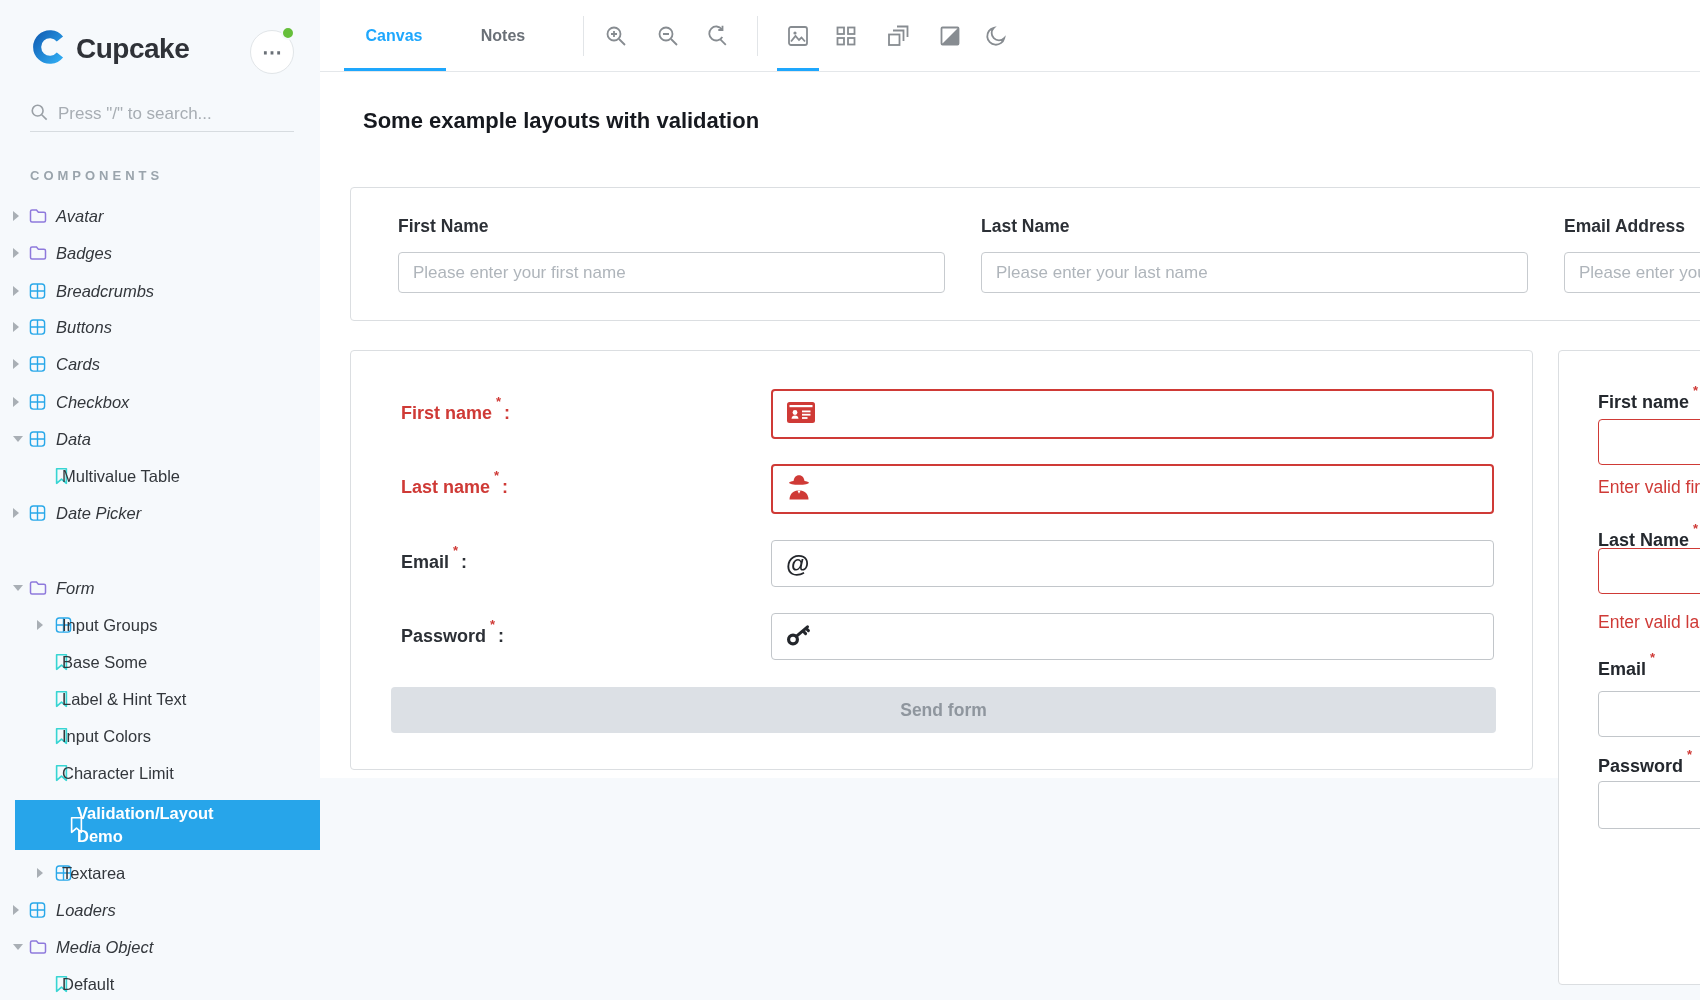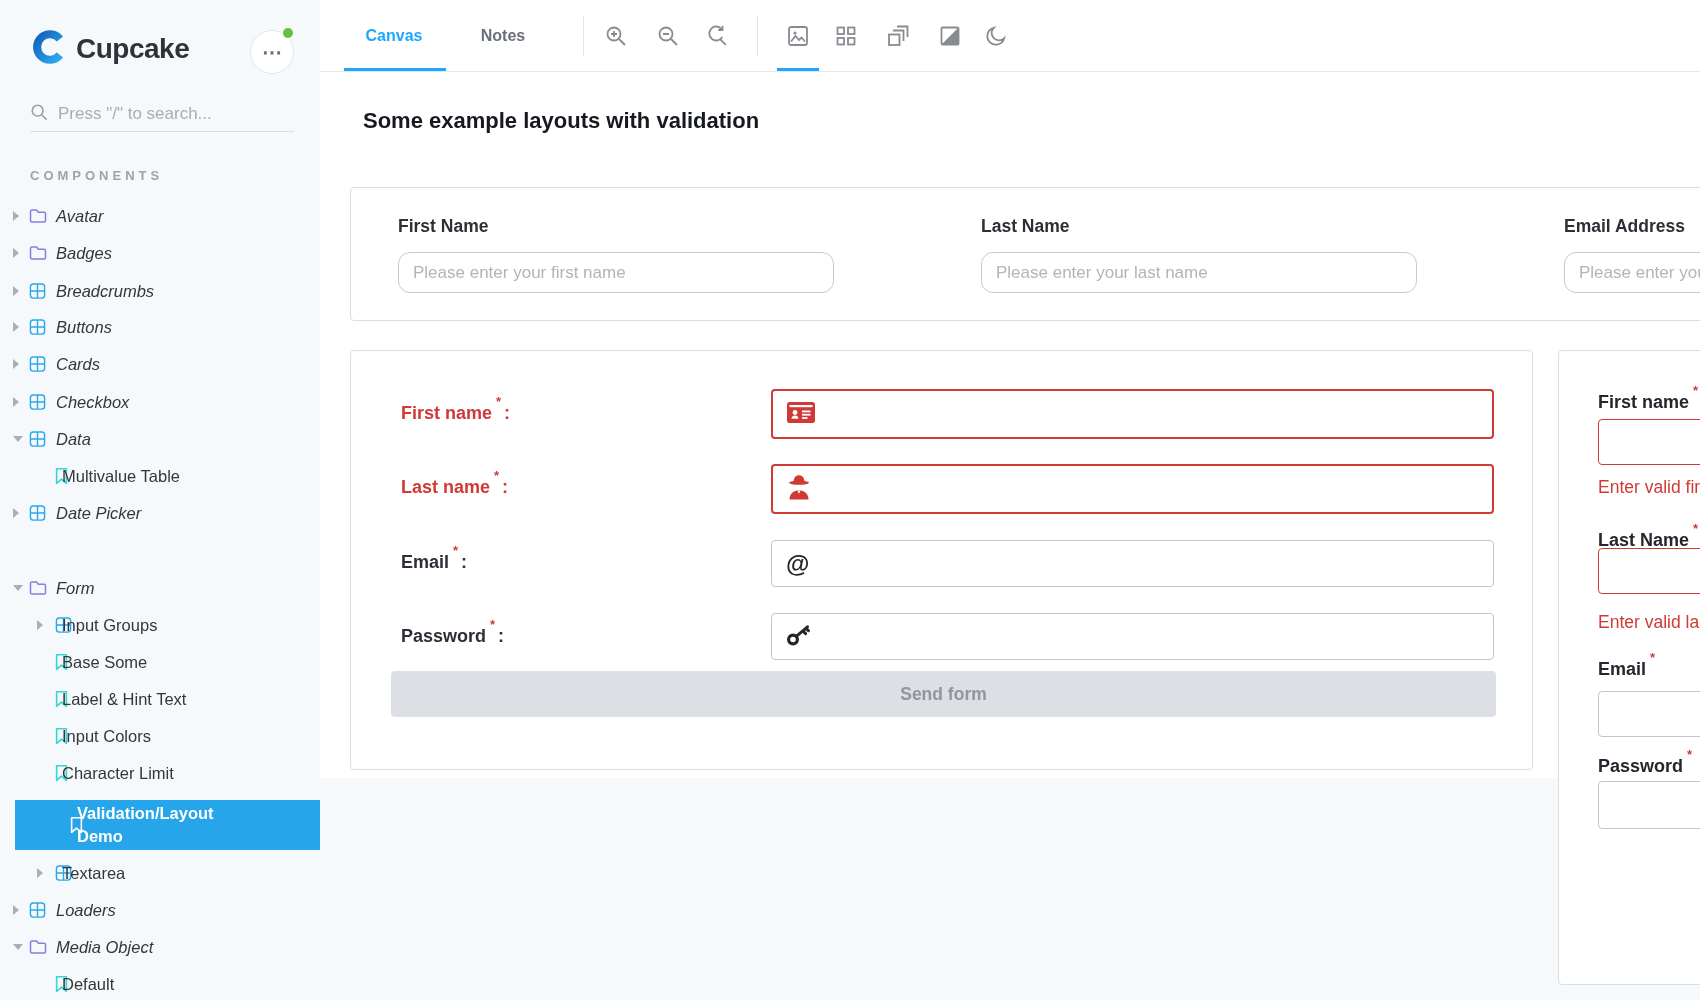--- a/index.html
+++ b/index.html
@@ -55,36 +55,36 @@
   .canvas-gray { position:absolute; left:0; top:706px; width:1380px; height:222px; background:#F6F9FC; z-index:1; }
   .page-title { position:absolute; left:43px; top:36px; font-size:22px; font-weight:800; color:#16191F; }
 
   .card { position:absolute; background:#fff; border:1px solid #DBDEE1; border-radius:4px; z-index:2; }
   .card1 { left:30px; top:115px; width:1395px; height:134px; }
   .card2 { left:30px; top:278px; width:1183px; height:420px; }
   .card3 { left:1238px; top:278px; width:430px; height:635px; }
 
   .c1-col { position:absolute; top:0; width:560px; }
   .c1-label { position:absolute; top:28px; font-size:17.5px; font-weight:700; color:#2C3036; }
-  .c1-input { position:absolute; top:64px; width:436px; height:41px; border:1px solid #C7CBCF;
-    border-radius:12px; padding:16px 14px; font-size:17px; color:#444; background:#fff; outline:none;
+  .c1-input { position:absolute; top:64px; width:547px; height:41px; border:1px solid #C7CBCF;
+    border-radius:4px; padding:16px 14px; font-size:17px; color:#444; background:#fff; outline:none;
     font-family:"Liberation Sans", sans-serif; }
   .c1-input::placeholder { color:#AFB5BB; }
 
   .f-label { position:absolute; left:40px; font-size:18px; font-weight:700;margin-left:10px; }
   .f-label.red { color:#CF3A36; }
   .f-label.dark { color:#2C3036; }
   .req { color:#CF3A36; font-size:13px; font-weight:700; position:relative; top:-6px; margin-left:4px; }
   .colon { margin-left:3px; }
   .f-input { position:absolute; left:420px; width:723px; background:#fff; border-radius:4px;
     display:flex; align-items:center; padding-left:14px; }
   .f-input.err { border:2px solid #CF3A36; }
   .f-input.ok { border:1px solid #C2C6CA; }
   .at-glyph { font-size:24px; font-weight:700; color:#23262B; }
-  .send-btn { position:absolute; left:40px; top:320px; width:1105px; height:46px; background:#DCE0E5;
+  .send-btn { position:absolute; left:40px; top:336px; width:1105px; height:46px; background:#DCE0E5;
     border:none; border-radius:4px; font-size:17.5px; font-weight:700; color:#8F969E;
     font-family:"Liberation Sans", sans-serif; cursor:not-allowed; }
 
   .c3-label { position:absolute; left:39px; font-size:18px; font-weight:700; color:#24282E; white-space:nowrap; }
   .c3-input { position:absolute; left:39px; width:420px; height:46px; border-radius:4px; background:#fff;
     outline:none; padding:0 12px; font-size:17px; font-family:"Liberation Sans", sans-serif; }
   .c3-input.err { border:1.5px solid #CF3A36; }
   .c3-input.ok { border:1px solid #C2C6CA; }
   .c3-error { position:absolute; left:39px; font-size:17.5px; color:#CF3A36; white-space:nowrap; }
 </style>

